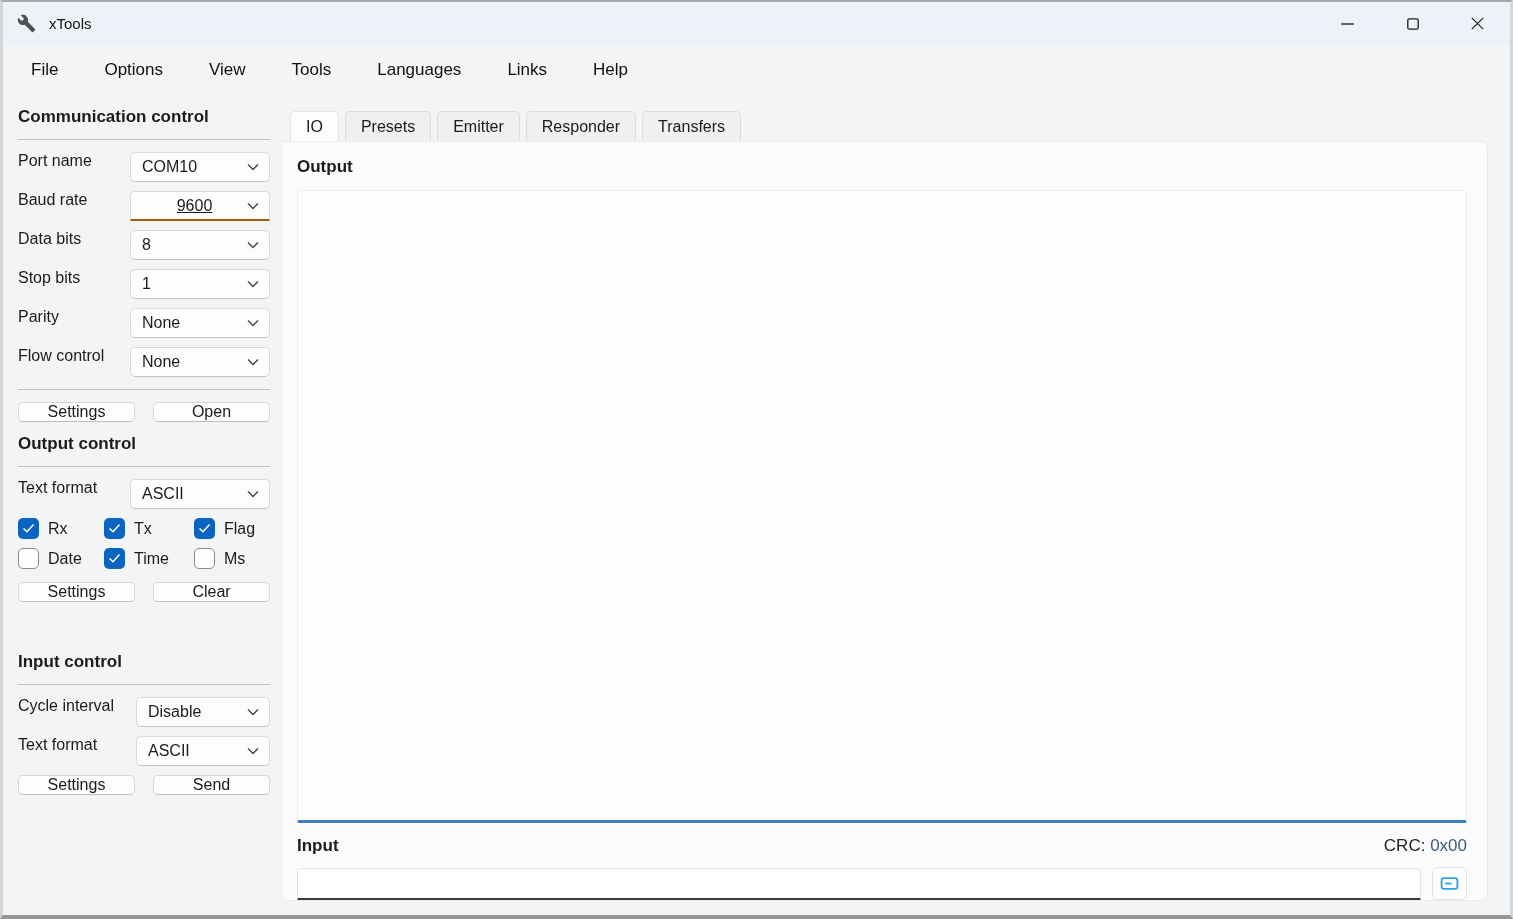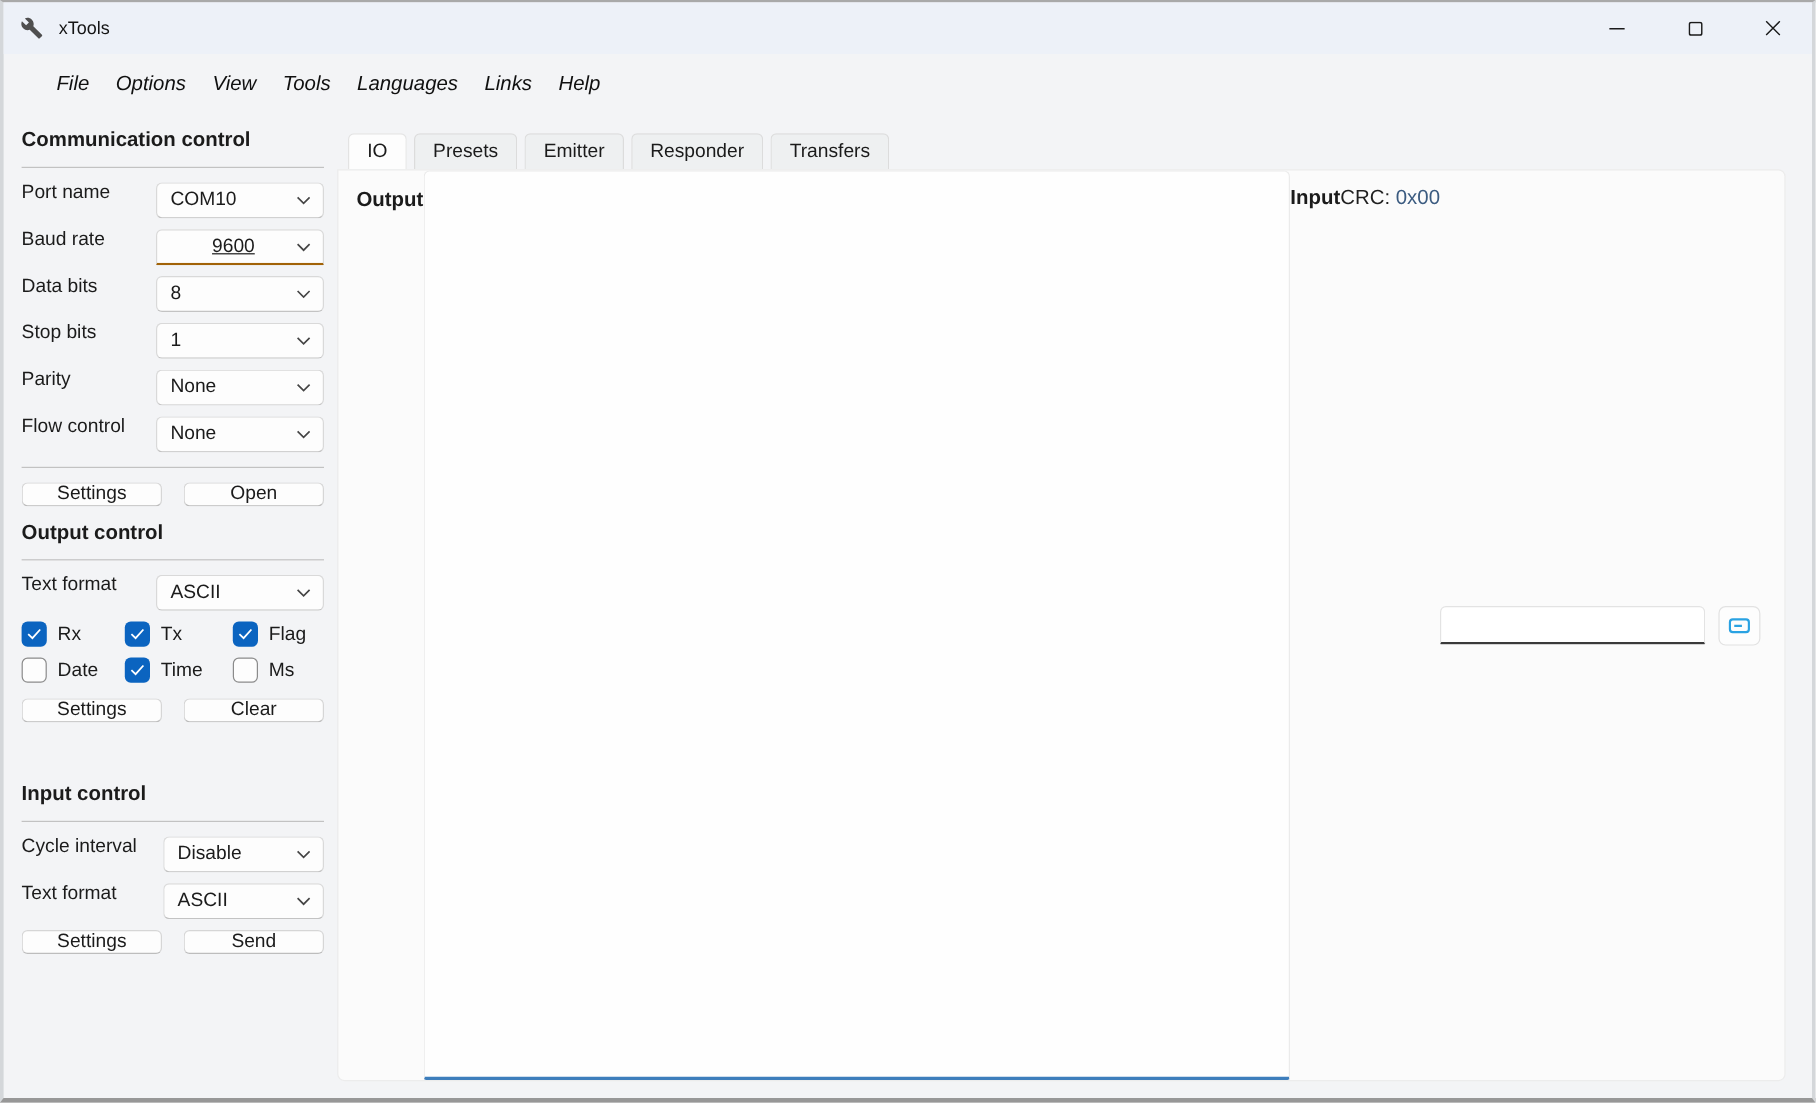--- a/index.html
+++ b/index.html
@@ -23,21 +23,21 @@
     height:43px; flex:0 0 43px; background:#edf1f8;
     display:flex; align-items:center; padding-left:14px;
   }
   .app-icon { width:20px; height:20px; display:flex; align-items:center; }
   .titlebar-title { margin-left:12px; font-size:15px; color:#141414; }
   .win-controls { margin-left:auto; display:flex; height:100%; }
   .win-btn { width:65px; height:100%; display:flex; align-items:center; justify-content:center; cursor:default; }
   
   .menubar {
     height:50px; flex:0 0 50px; display:flex; align-items:center;
-    padding-left:44px; gap:22px; font-size:17px; color:#101010;font-style:italic;
+    padding-left:28px; gap:46px; font-size:17px; color:#101010;
   }
   .menu-item { cursor:default; }
   
   .content { flex:1; display:flex; min-height:0; }
   .sidebar {
     width:278px; flex:0 0 278px; padding:0 11px 0 15px; font-size:16px;
   }
   .side-title { font-size:17px; font-weight:bold; margin:12px 0 11px; }
   .sep { border:none; border-top:1px solid #c2c2c2; margin:12px 0; }
   .combo {
@@ -82,21 +82,21 @@
   .tabbar { display:flex; gap:6px; margin:16px 0 0 9px; height:30px; flex:0 0 30px; }
   .tab {
     padding:0 15px; display:flex; align-items:center; font-size:16px;
     border:1px solid #dcdcdc; border-bottom:none;
     border-radius:5px 5px 0 0; background:#eef0f1; cursor:default;
   }
   .tab.active { background:#fdfdfd; border-color:#e3e3e3; }
   .panel {
     flex:1; min-height:0; background:#fbfbfb;
     border:1px solid #ececec; border-radius:0 6px 6px 6px;
-    display:flex; flex-direction:row; padding:0 20px 0 15px;
+    display:flex; flex-direction:column; padding:0 20px 0 15px;
   }
   .panel-heading { font-size:17px; font-weight:bold; margin:15px 0 13px; }
   .output-box {
     flex:1; min-height:0; background:#fefefe;
     border:1px solid #ebebeb; border-bottom:3px solid #3d7ebc;
     border-radius:5px 5px 2px 2px;
     font-family:"Liberation Mono", monospace; font-size:14px;
     padding:6px 8px; overflow:auto; white-space:pre-wrap;
   }
   .io-bottom-row { display:flex; align-items:baseline; margin:13px 0 11px;text-align:right; }

